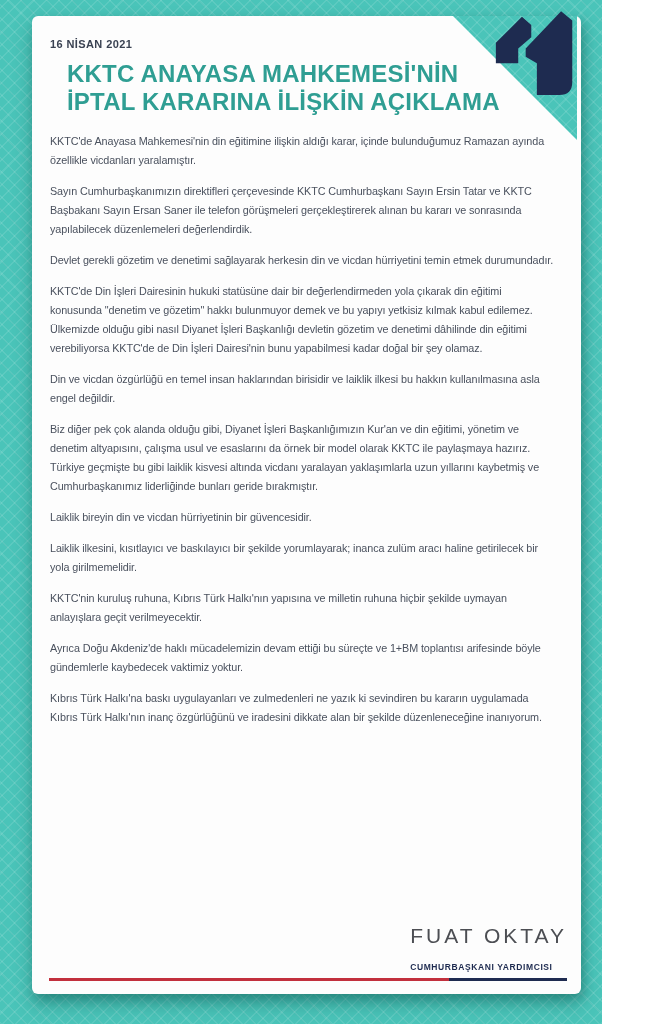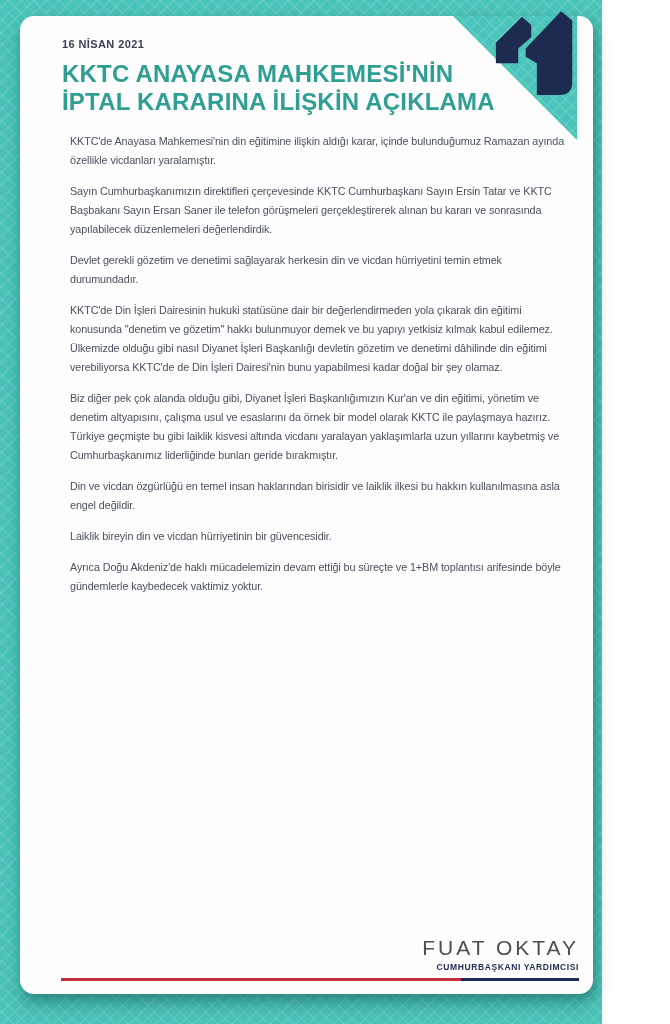--- a/index.html
+++ b/index.html
@@ -12,62 +12,61 @@
   .poster{
     position:absolute;left:0;top:0;width:602px;height:1024px;
     background-color:#4ac4b9;
     background-image:
       repeating-linear-gradient(45deg, rgba(255,255,255,0.10) 0 1.5px, transparent 1.5px 9px),
       repeating-linear-gradient(-45deg, rgba(255,255,255,0.10) 0 1.5px, transparent 1.5px 9px),
       repeating-linear-gradient(45deg, rgba(0,80,70,0.04) 0 1px, transparent 1px 18px);
   }
   
   .card{
-    position:absolute;left:20px;top:16px;width:549px;height:978px;
-    background:#fdfdfd;border-radius:14px;
+    position:absolute;left:32px;top:16px;width:549px;height:978px;
+    background:#fdfdfd;border-radius:6px;
     box-shadow:0 10px 18px rgba(0,70,62,.35), 4px 4px 10px rgba(0,70,62,.22);
     overflow:hidden;
-    padding-left:24px;
   }
   
   .corner-cut{
     position:absolute;left:453px;top:16px;width:124px;height:124px;
     background-color:#4ac4b9;
     background-image:
       repeating-linear-gradient(45deg, rgba(255,255,255,0.10) 0 1.5px, transparent 1.5px 9px),
       repeating-linear-gradient(-45deg, rgba(255,255,255,0.10) 0 1.5px, transparent 1.5px 9px);
     clip-path:polygon(0 0,100% 0,100% 100%);
     filter:drop-shadow(-4px 4px 4px rgba(0,45,40,.30));
   }
   .quote-icon{position:absolute;left:494px;top:6px;width:82px;height:96px;}
   .quote-icon svg{display:block;width:100%;height:100%;}
 
   .card-content{position:relative;width:100%;height:100%;padding:22px 24px 0 18px;box-sizing:border-box;}
   .date{
     font-size:11px;font-weight:bold;letter-spacing:.4px;color:#3a4252;
   }
   .title{
     margin-top:10px;font-size:24px;line-height:28px;font-weight:bold;
-    letter-spacing:.2px;color:#2f9e93;white-space:pre-line;
+    letter-spacing:.2px;color:#2f9e93;white-space:pre-line;margin-left:17px;
   }
   .para{
-    margin:12px 0 0 8px;font-size:10.8px;line-height:19px;letter-spacing:-0.1px;
+    margin:12px 0 0 0;font-size:10.8px;line-height:19px;letter-spacing:-0.1px;
     color:#4a515e;white-space:pre-line;max-width:506px;
   }
   .para:first-of-type{margin-top:16px;}
 
   .signature{
-    position:absolute;right:14px;bottom:22px;text-align:right;
+    position:absolute;right:14px;bottom:22px;
   }
   .sig-name{
     font-size:21px;font-weight:300;letter-spacing:3px;color:#4c4e53;
     font-family:"Liberation Sans","DejaVu Sans",sans-serif;
   }
   .sig-role{
-    margin-top:2px;font-size:8.5px;font-weight:bold;letter-spacing:.6px;color:#1e2b50;
+    margin-top:14px;font-size:8.5px;font-weight:bold;letter-spacing:.6px;color:#1e2b50;
   }
   .rule{
     position:absolute;left:17px;right:14px;bottom:13px;height:3px;display:flex;
   }
   .rule-red{flex:1;background:#c2303d;}
   .rule-navy{width:118px;background:#1e2b50;}
 </style>
 </head>
 <body>
 
@@ -76,24 +75,27 @@
 <div class="card">
   <div class="card-content">
     <div class="date">16 NİSAN 2021</div>
     <div class="title">KKTC ANAYASA MAHKEMESİ'NİN
 İPTAL KARARINA İLİŞKİN AÇIKLAMA</div>
 
     <p class="para">KKTC'de Anayasa Mahkemesi'nin din eğitimine ilişkin aldığı karar, içinde bulunduğumuz Ramazan ayında özellikle vicdanları yaralamıştır.</p>
     <p class="para">Sayın Cumhurbaşkanımızın direktifleri çerçevesinde KKTC Cumhurbaşkanı Sayın Ersin Tatar ve KKTC Başbakanı Sayın Ersan Saner ile telefon görüşmeleri gerçekleştirerek alınan bu kararı ve sonrasında yapılabilecek düzenlemeleri değerlendirdik.</p>
     <p class="para">Devlet gerekli gözetim ve denetimi sağlayarak herkesin din ve vicdan hürriyetini temin etmek durumundadır.</p>
     <p class="para">KKTC'de Din İşleri Dairesinin hukuki statüsüne dair bir değerlendirmeden yola çıkarak din eğitimi konusunda "denetim ve gözetim" hakkı bulunmuyor demek ve bu yapıyı yetkisiz kılmak kabul edilemez. Ülkemizde olduğu gibi nasıl Diyanet İşleri Başkanlığı devletin gözetim ve denetimi dâhilinde din eğitimi verebiliyorsa KKTC'de de Din İşleri Dairesi'nin bunu yapabilmesi kadar doğal bir şey olamaz.</p>
+    <p class="para">Din ve vicdan özgürlüğü en temel insan haklarından birisidir ve laiklik ilkesi bu hakkın kullanılmasına asla engel değildir.</p>
     <p class="para">Biz diğer pek çok alanda olduğu gibi, Diyanet İşleri Başkanlığımızın Kur'an ve din eğitimi, yönetim ve denetim altyapısını, çalışma usul ve esaslarını da örnek bir model olarak KKTC ile paylaşmaya hazırız. Türkiye geçmişte bu gibi laiklik kisvesi altında vicdanı yaralayan yaklaşımlarla uzun yıllarını kaybetmiş ve Cumhurbaşkanımız liderliğinde bunları geride bırakmıştır.</p>
-    <p class="para">Din ve vicdan özgürlüğü en temel insan haklarından birisidir ve laiklik ilkesi bu hakkın kullanılmasına asla engel değildir.</p>
     <p class="para">Laiklik bireyin din ve vicdan hürriyetinin bir güvencesidir.</p>
+    <p class="para">Laiklik ilkesini, kısıtlayıcı ve baskılayıcı bir şekilde yorumlayarak; inanca zulüm aracı haline getirilecek bir yola girilmemelidir.</p>
+    <p class="para">KKTC'nin kuruluş ruhuna, Kıbrıs Türk Halkı'nın yapısına ve milletin ruhuna hiçbir şekilde uymayan anlayışlara geçit verilmeyecektir.</p>
     <p class="para">Ayrıca Doğu Akdeniz'de haklı mücadelemizin devam ettiği bu süreçte ve 1+BM toplantısı arifesinde böyle gündemlerle kaybedecek vaktimiz yoktur.</p>
+    <p class="para">Kıbrıs Türk Halkı'na baskı uygulayanları ve zulmedenleri ne yazık ki sevindiren bu kararın uygulamada Kıbrıs Türk Halkı'nın inanç özgürlüğünü ve iradesini dikkate alan bir şekilde düzenleneceğine inanıyorum.</p>
 
     <div class="signature">
       <div class="sig-name">FUAT OKTAY</div>
       <div class="sig-role">CUMHURBAŞKANI YARDIMCISI</div>
     </div>
     <div class="rule">
       <div class="rule-red"></div>
       <div class="rule-navy"></div>
     </div>
   </div>

